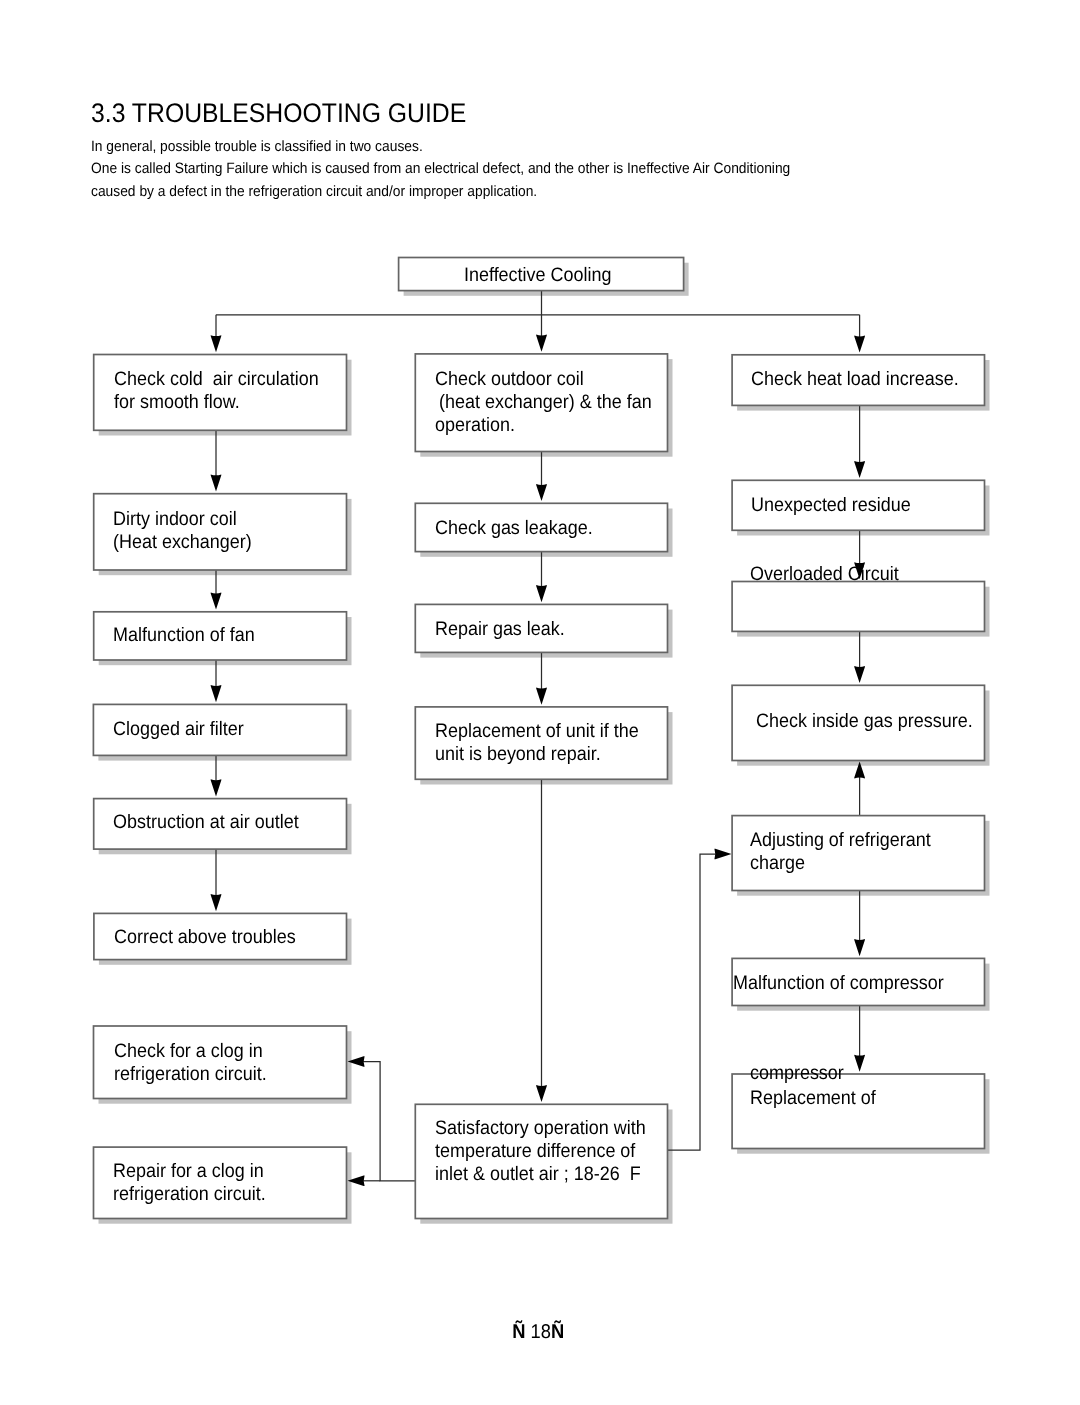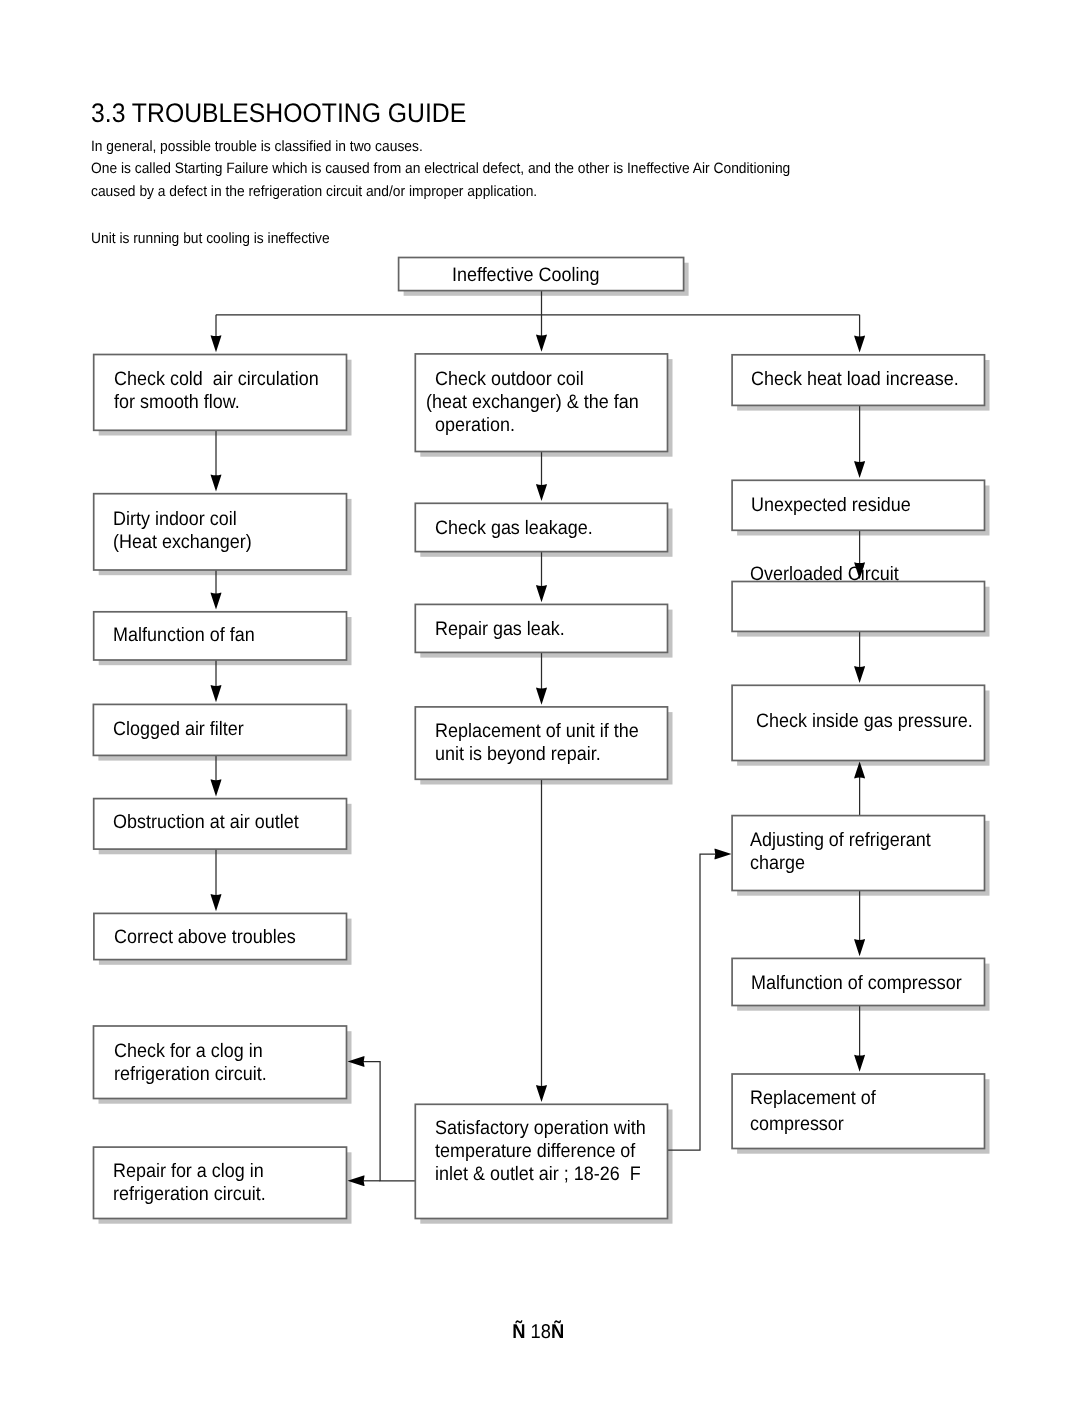--- a/index.html
+++ b/index.html
@@ -21,21 +21,20 @@
 </head>
 <body>
 
 <div id="page">
 
   <div class="t ctr" id="title"><span class="sx" style="transform-origin:0 0">3.3 TROUBLESHOOTING GUIDE</span></div>
 
   <div class="t" style="left:90.9px;top:136.64px"><span class="sx">In general, possible trouble is classified in two causes.</span></div>
   <div class="t" style="left:90.9px;top:181.84px"><span class="sx">caused by a defect in the refrigeration circuit and/or improper application.</span></div>
   <div class="t" style="left:90.9px;top:159.14px"><span class="sx">One is called Starting Failure which is caused from an electrical defect, and the other is Ineffective Air Conditioning</span></div>
-  <div class="t" style="left:90.9px;top:229.24px"><span class="sx">Unit is running but cooling is ineffective</span></div>
 
   <svg id="chart" width="1080" height="1405" viewBox="0 0 1080 1405">
     <rect x="403.6" y="262.7" width="285.0" height="33.1" fill="#c2c2c2"></rect>
     <rect x="98.7" y="359.7" width="252.8" height="75.8" fill="#c2c2c2"></rect>
     <rect x="98.7" y="498.9" width="252.8" height="76.3" fill="#c2c2c2"></rect>
     <rect x="98.7" y="617.0" width="252.8" height="48.2" fill="#c2c2c2"></rect>
     <rect x="98.4" y="709.6" width="253.1" height="51.0" fill="#c2c2c2"></rect>
     <rect x="98.7" y="803.8" width="252.8" height="50.5" fill="#c2c2c2"></rect>
     <rect x="98.9" y="918.6" width="252.6" height="46.2" fill="#c2c2c2"></rect>
     <rect x="98.5" y="1031.2" width="253.0" height="72.5" fill="#c2c2c2"></rect>
@@ -108,47 +107,47 @@
     <rect x="415.3" y="1104.3" width="252.2" height="114.2" fill="#ffffff" stroke="#656565" stroke-width="1.7"></rect>
     <rect x="732.1" y="354.8" width="252.4" height="50.6" fill="#ffffff" stroke="#656565" stroke-width="1.7"></rect>
     <rect x="732.1" y="480.3" width="252.4" height="50.0" fill="#ffffff" stroke="#656565" stroke-width="1.7"></rect>
     <rect x="732.1" y="581.5" width="252.4" height="49.9" fill="#ffffff" stroke="#656565" stroke-width="1.7"></rect>
     <rect x="732.1" y="685.3" width="252.4" height="75.2" fill="#ffffff" stroke="#656565" stroke-width="1.7"></rect>
     <rect x="732.1" y="815.6" width="252.4" height="74.9" fill="#ffffff" stroke="#656565" stroke-width="1.7"></rect>
     <rect x="732.1" y="958.4" width="252.4" height="47.1" fill="#ffffff" stroke="#656565" stroke-width="1.7"></rect>
     <rect x="732.1" y="1074.0" width="252.4" height="74.5" fill="#ffffff" stroke="#656565" stroke-width="1.7"></rect>
   </svg>
 
-  <div class="nt" style="left:452.0px;top:266.40px"><span class="sx">Ineffective Cooling</span></div>
+  <div class="nt" style="left:464px;top:266.40px"><span class="sx">Ineffective Cooling</span></div>
   <div class="nt" style="left:114.0px;top:370.20px"><span class="sx">Check cold  air circulation</span></div>
   <div class="nt" style="left:114.0px;top:393.05px"><span class="sx">for smooth flow.</span></div>
   <div class="nt" style="left:113.2px;top:510.20px"><span class="sx">Dirty indoor coil</span></div>
   <div class="nt" style="left:113.2px;top:533.05px"><span class="sx">(Heat exchanger)</span></div>
   <div class="nt" style="left:113.1px;top:626.30px"><span class="sx">Malfunction of fan</span></div>
   <div class="nt" style="left:112.7px;top:719.70px"><span class="sx">Clogged air filter</span></div>
   <div class="nt" style="left:113.0px;top:813.40px"><span class="sx">Obstruction at air outlet</span></div>
   <div class="nt" style="left:114.1px;top:928.10px"><span class="sx">Correct above troubles</span></div>
   <div class="nt" style="left:114.1px;top:1041.70px"><span class="sx">Check for a clog in</span></div>
   <div class="nt" style="left:114.1px;top:1064.55px"><span class="sx">refrigeration circuit.</span></div>
   <div class="nt" style="left:112.7px;top:1162.10px"><span class="sx">Repair for a clog in</span></div>
   <div class="nt" style="left:112.7px;top:1184.95px"><span class="sx">refrigeration circuit.</span></div>
   <div class="nt" style="left:435.4px;top:370.00px"><span class="sx">Check outdoor coil</span></div>
-  <div class="nt" style="left:426px;top:392.85px"><span class="sx">(heat exchanger) &amp; the fan</span></div>
+  <div class="nt" style="left:439px;top:392.85px"><span class="sx">(heat exchanger) &amp; the fan</span></div>
   <div class="nt" style="left:435.4px;top:415.70px"><span class="sx">operation.</span></div>
   <div class="nt" style="left:435.1px;top:519.20px"><span class="sx">Check gas leakage.</span></div>
   <div class="nt" style="left:434.9px;top:619.80px"><span class="sx">Repair gas leak.</span></div>
   <div class="nt" style="left:434.9px;top:721.90px"><span class="sx">Replacement of unit if the</span></div>
   <div class="nt" style="left:434.9px;top:744.75px"><span class="sx">unit is beyond repair.</span></div>
   <div class="nt" style="left:435.3px;top:1119.30px"><span class="sx">Satisfactory operation with</span></div>
   <div class="nt" style="left:435.3px;top:1142.15px"><span class="sx">temperature difference of</span></div>
   <div class="nt" style="left:435.3px;top:1165.00px"><span class="sx">inlet &amp; outlet air ; 18-26  F</span></div>
   <div class="nt" style="left:750.7px;top:370.10px"><span class="sx">Check heat load increase.</span></div>
   <div class="nt" style="left:750.7px;top:496.40px"><span class="sx">Unexpected residue</span></div>
   <div class="nt" style="left:750.3px;top:565px"><span class="sx">Overloaded Circuit</span></div>
   <div class="nt" style="left:756px;top:711.80px"><span class="sx">Check inside gas pressure.</span></div>
   <div class="nt" style="left:750.3px;top:831.20px"><span class="sx">Adjusting of refrigerant</span></div>
   <div class="nt" style="left:750.3px;top:854.05px"><span class="sx">charge</span></div>
-  <div class="nt" style="left:751.0px;top:973.60px"><span class="sx">Malfunction of compressor</span></div>
+  <div class="nt" style="left:733px;top:973.60px"><span class="sx">Malfunction of compressor</span></div>
   <div class="nt" style="left:750.1px;top:1088.60px"><span class="sx">Replacement of</span></div>
-  <div class="nt" style="left:750.1px;top:1115px"><span class="sx">compressor</span></div>
+  <div class="nt" style="left:750.1px;top:1064px"><span class="sx">compressor</span></div>
 
   <div id="footer"><span class="sx" style="transform-origin:50% 0"><span class="b">Ñ</span><span> 18</span><span class="b">Ñ</span></span></div>
 </div>
 
 </body></html>

